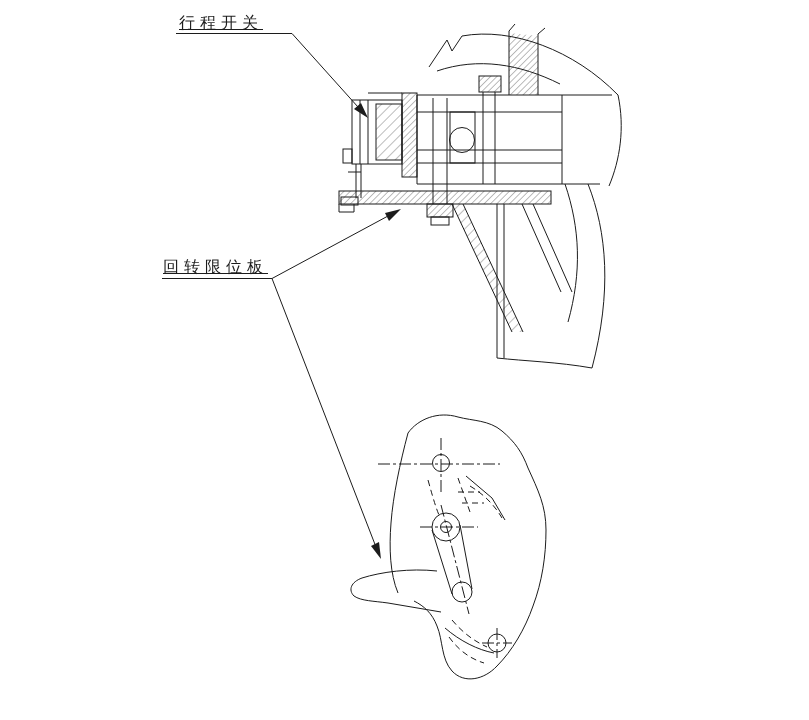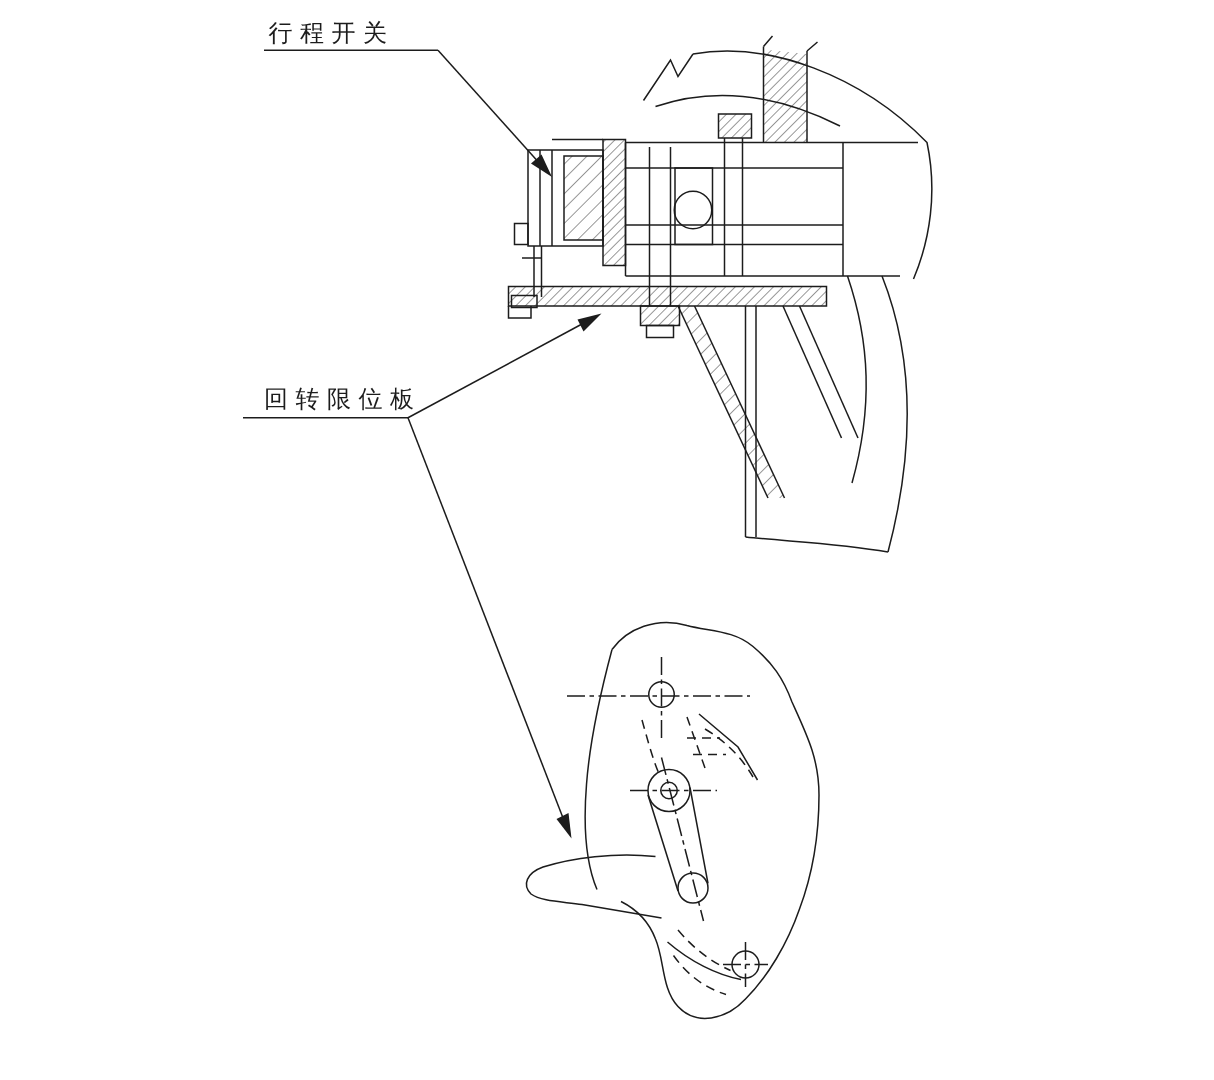--- a/index.html
+++ b/index.html
@@ -13,23 +13,24 @@
     overflow: hidden;
   }
   .canvas svg { position: absolute; left: 0; top: 0; }
   .label {
     position: absolute;
     font-size: 16px;
     color: #1c1c1c;
     letter-spacing: 5px;
     white-space: nowrap;
     line-height: 1.2;
+    text-decoration: underline;
   }
   .label-travel { left: 179px; top: 13px; }
-  .label-plate  { left: 176px; top: 257px; }
+  .label-plate  { left: 163px; top: 257px; }
 </style>
 </head>
 <body>
 
 <div class="canvas">
 
   <svg width="809" height="720" viewBox="0 0 809 720" xmlns="http://www.w3.org/2000/svg">
     <defs>
       <pattern id="hA" width="7" height="7" patternUnits="userSpaceOnUse" patternTransform="rotate(45)">
         <line x1="0" y1="0" x2="0" y2="7" stroke="#1c1c1c" stroke-width="0.6"></line>

